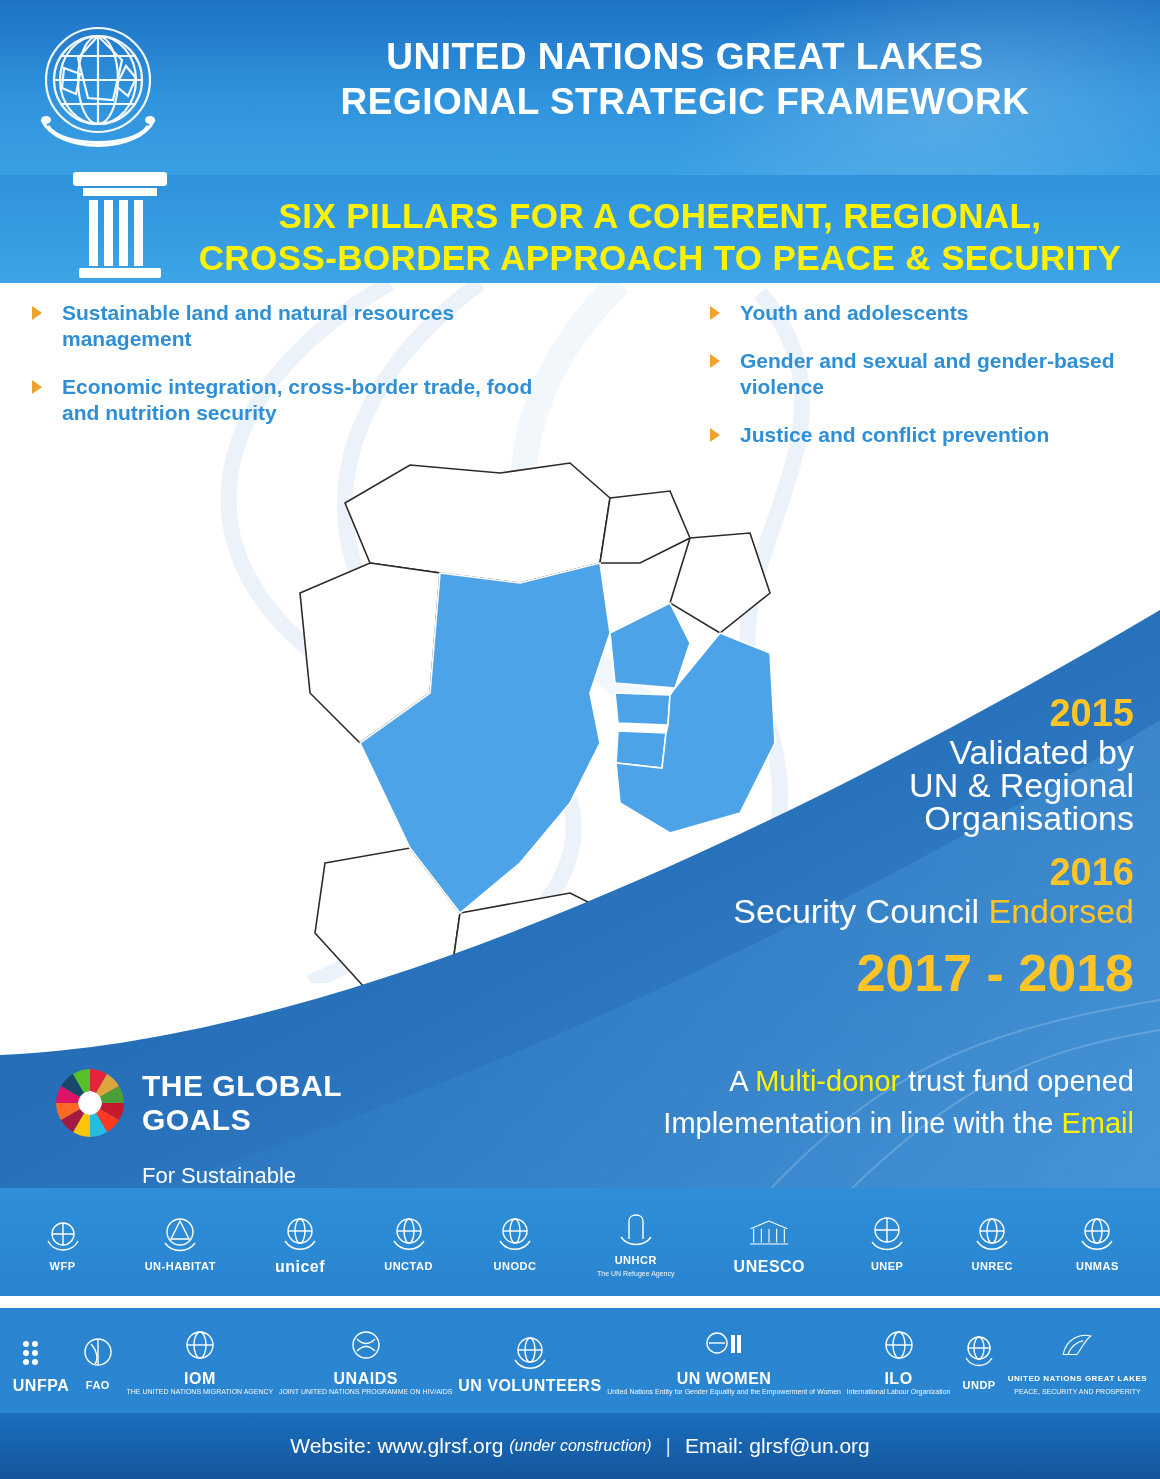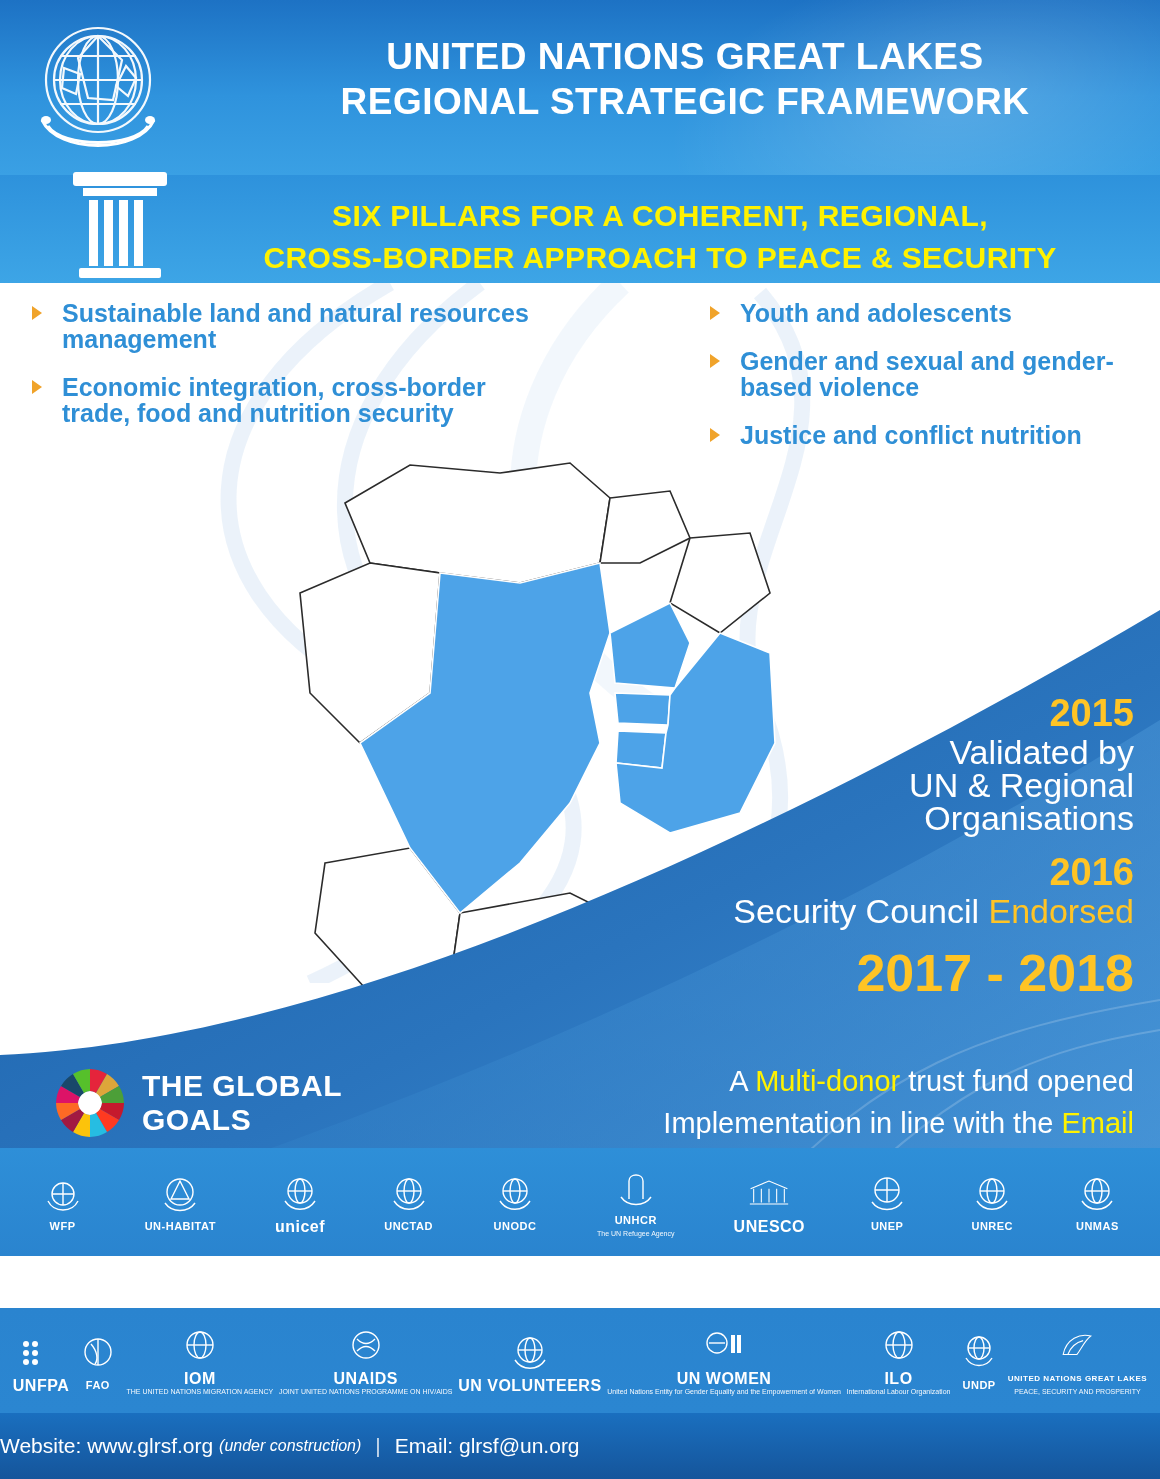--- a/index.html
+++ b/index.html
@@ -33,37 +33,37 @@
   }
   .pillar-icon { position: absolute; left: 65px; top: 166px; width: 110px; height: 115px; }
 
   
   .subtitle-band {
     position: absolute; top: 175px; left: 0; width: 1160px; height: 108px;
     background: linear-gradient(180deg, #2e92dc 0%, #3da5e6 100%);
   }
   .subtitle {
     position: absolute; left: 180px; top: 195px; width: 960px;
-    color: #fff200; font-weight: bold; font-size: 30px; line-height: 42px;
+    color: #fff200; font-weight: bold; font-size: 35px; line-height: 42px;
     text-align: center; letter-spacing: 0.4px;
   }
 
   
   .pillars { position: absolute; top: 300px; left: 0; width: 1160px; height: 240px; }
   .pillar-col { position: absolute; top: 0; }
   .col-left { left: 22px; width: 520px; }
   .col-right { left: 700px; width: 460px; }
   .pillar-item { position: relative; padding-left: 40px; margin-bottom: 22px; }
   .pillar-item .bullet {
     position: absolute; left: 10px; top: 6px;
     width: 0; height: 0; border-left: 10px solid #f0a32a;
     border-top: 7px solid transparent; border-bottom: 7px solid transparent;
   }
   .pillar-item .txt {
-    color: #2f8fd6; font-weight: bold; font-size: 25px; line-height: 26px;
+    color: #2f8fd6; font-weight: bold; font-size: 21px; line-height: 26px;
   }
 
   
   .map-area { position: absolute; top: 283px; left: 0; width: 1160px; height: 760px; overflow: hidden; }
   .map-swirl { position: absolute; left: 60px; top: 0; width: 900px; height: 700px; opacity: 0.55; }
   .map-svg { position: absolute; left: 270px; top: 160px; width: 520px; height: 600px; }
   .map-label {
     position: absolute; color: #ffffff; font-family: "Liberation Serif", serif;
     font-size: 17px; text-shadow: 0 1px 2px rgba(0,0,0,0.35);
   }
@@ -95,37 +95,37 @@
   .goals-wheel { position: absolute; left: 0; top: 8px; width: 80px; height: 80px; }
   .goals-text { position: absolute; left: 92px; top: 14px; color: #ffffff; }
   .goals-text .l1 { font-size: 30px; font-weight: bold; letter-spacing: 0.5px; line-height: 34px; }
   .goals-text .l2 { font-size: 22px; line-height: 22px; margin-top: 28px; }
 
   
   .logo-band {
     position: absolute; left: 0; width: 1160px;
     background: linear-gradient(180deg, #2e8fd8 0%, #2a84cf 100%);
   }
-  .band1 { top: 1148px; height: 108px; }
+  .band1 { top: 1188px; height: 108px; }
   .band2 { top: 1308px; height: 105px; background: linear-gradient(180deg, #2a84cf 0%, #2b86d1 100%); }
   .logo-row { display: flex; align-items: center; justify-content: space-around; height: 100%; padding: 0 10px; }
   .agency {
     color: #ffffff; text-align: center; font-size: 11px; line-height: 13px;
     display: flex; flex-direction: column; align-items: center; justify-content: center;
   }
   .agency .mark { width: 46px; height: 46px; margin-bottom: 3px; }
   .agency .name { font-weight: bold; letter-spacing: 0.5px; }
   .agency .sub { font-size: 7px; font-weight: normal; opacity: 0.95; }
   .agency.wide .name { font-size: 16px; }
 
   
   .footer {
     position: absolute; left: 0; top: 1413px; width: 1160px; height: 66px;
     background: linear-gradient(180deg, #1a6fbf 0%, #15559b 100%);
-    display: flex; align-items: center; justify-content: flex-start;
+    display: flex; align-items: center; justify-content: center;
     color: #ffffff; font-size: 21px;
   }
   .footer .small { font-size: 16px; font-style: italic; }
   .footer .sep { margin: 0 14px; opacity: 0.8; }
 </style>
 </head>
 <body>
 
 <div class="poster">
 
@@ -243,21 +243,21 @@
       <div class="pillar-item">
         <span class="bullet"></span>
         <span class="txt">Youth and adolescents</span>
       </div>
       <div class="pillar-item">
         <span class="bullet"></span>
         <span class="txt">Gender and sexual and gender-based violence</span>
       </div>
       <div class="pillar-item">
         <span class="bullet"></span>
-        <span class="txt">Justice and conflict nutrition</span>
+        <span class="txt">Justice and conflict prevention</span>
       </div>
     </div>
   </div>
 
   <svg class="diagonal-panel" viewBox="0 0 1160 600" preserveAspectRatio="none">
     <defs>
       <linearGradient id="gradDark" x1="0" y1="0" x2="1" y2="1">
         <stop offset="0%" stop-color="#1a5fa8"></stop>
         <stop offset="55%" stop-color="#2a74bd"></stop>
         <stop offset="100%" stop-color="#3f8fd4"></stop>

